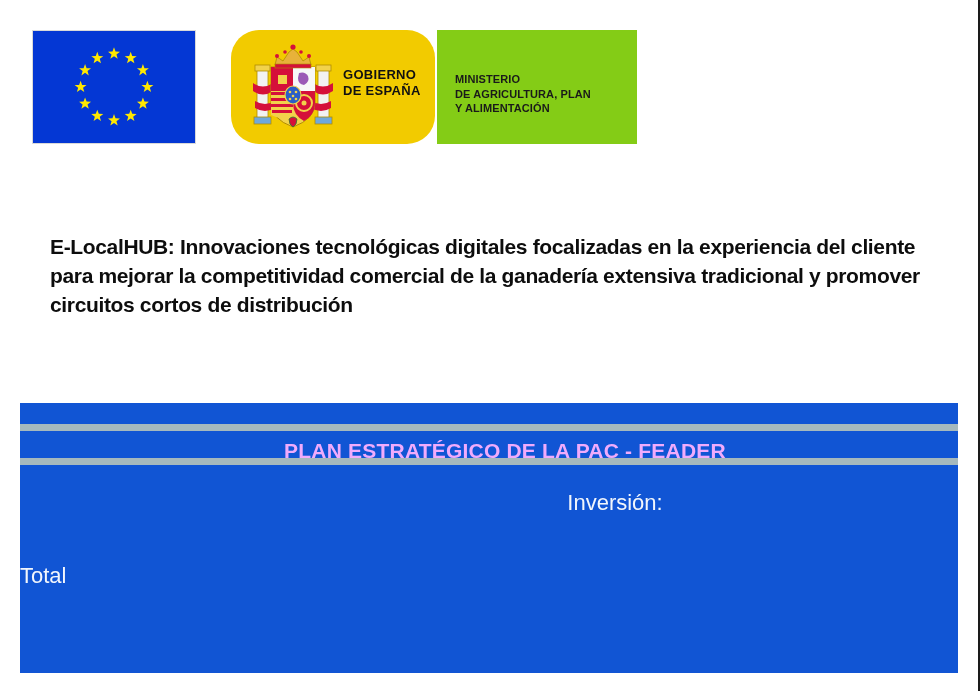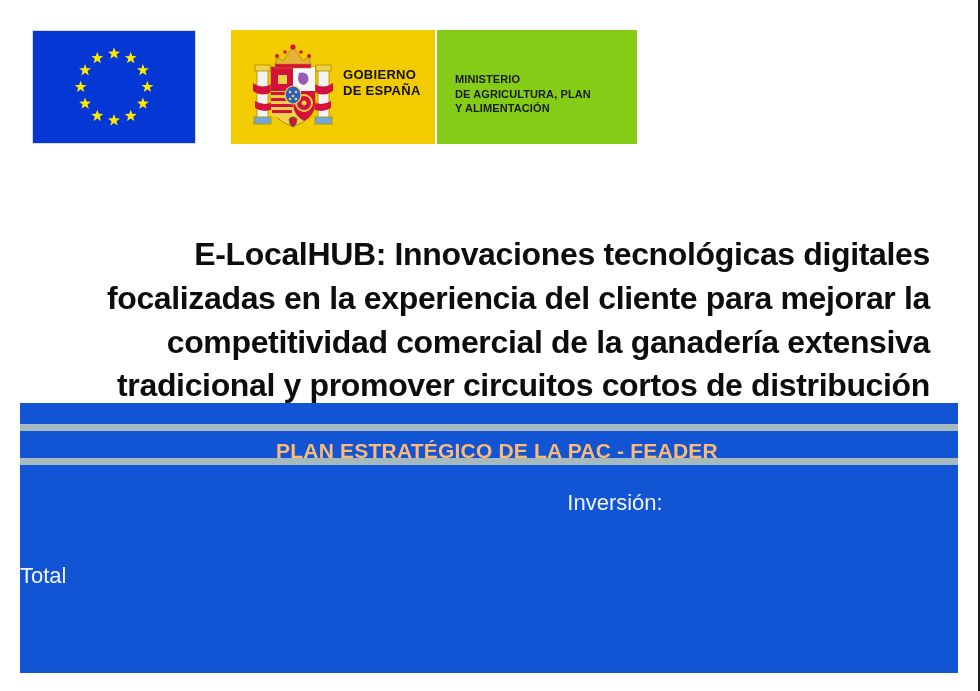--- a/index.html
+++ b/index.html
@@ -74,20 +74,21 @@
     display: flex;
     background: #ffffff;
   }
   .es-panel-gob {
     position: relative;
     width: 206px;
     height: 114px;
     background: #F2CB00;
     display: flex;
     align-items: center;
+    border-radius: 28px;
   }
   .es-panel-min {
     position: relative;
     width: 202px;
     height: 114px;
     margin-left: 2px;
     background: #84cc16;
     display: flex;
     align-items: center;
   }
@@ -120,22 +121,22 @@
     letter-spacing: 0.1px;
     font-family: "Liberation Sans", sans-serif;
   }
 
   
   .project-title {
     position: absolute;
     left: 50px;
     top: 233px;
     width: 880px;
-    text-align: right;
-    font-size: 32px;
+    text-align: left;
+    font-size: 21px;
     line-height: 1.37;
     font-weight: bold;
     color: #0d0d0d;
     font-family: "Liberation Sans", sans-serif;
     letter-spacing: -0.35px;
   }
 
   
   .banner {
     position: absolute;
@@ -150,30 +151,30 @@
     left: 0;
     width: 938px;
     height: 7px;
     background: #A6B9BD;
   }
   .rule-top { top: 21px; }
   .rule-bottom { top: 55px; }
 
   .banner-heading {
     position: absolute;
-    left: 8px;
+    left: 16px;
     top: 28px;
     width: 938px;
     height: 39px;
     display: flex;
     align-items: center;
     justify-content: center;
     font-size: 21px;
     font-weight: bold;
-    color: #fdba74;
+    color: #f0abfc;
     letter-spacing: 0.2px;
     font-family: "Liberation Sans", sans-serif;
   }
 
   .inversion-label {
     position: absolute;
     left: 0;
     top: 87px;
     width: 1190px;
     text-align: center;

